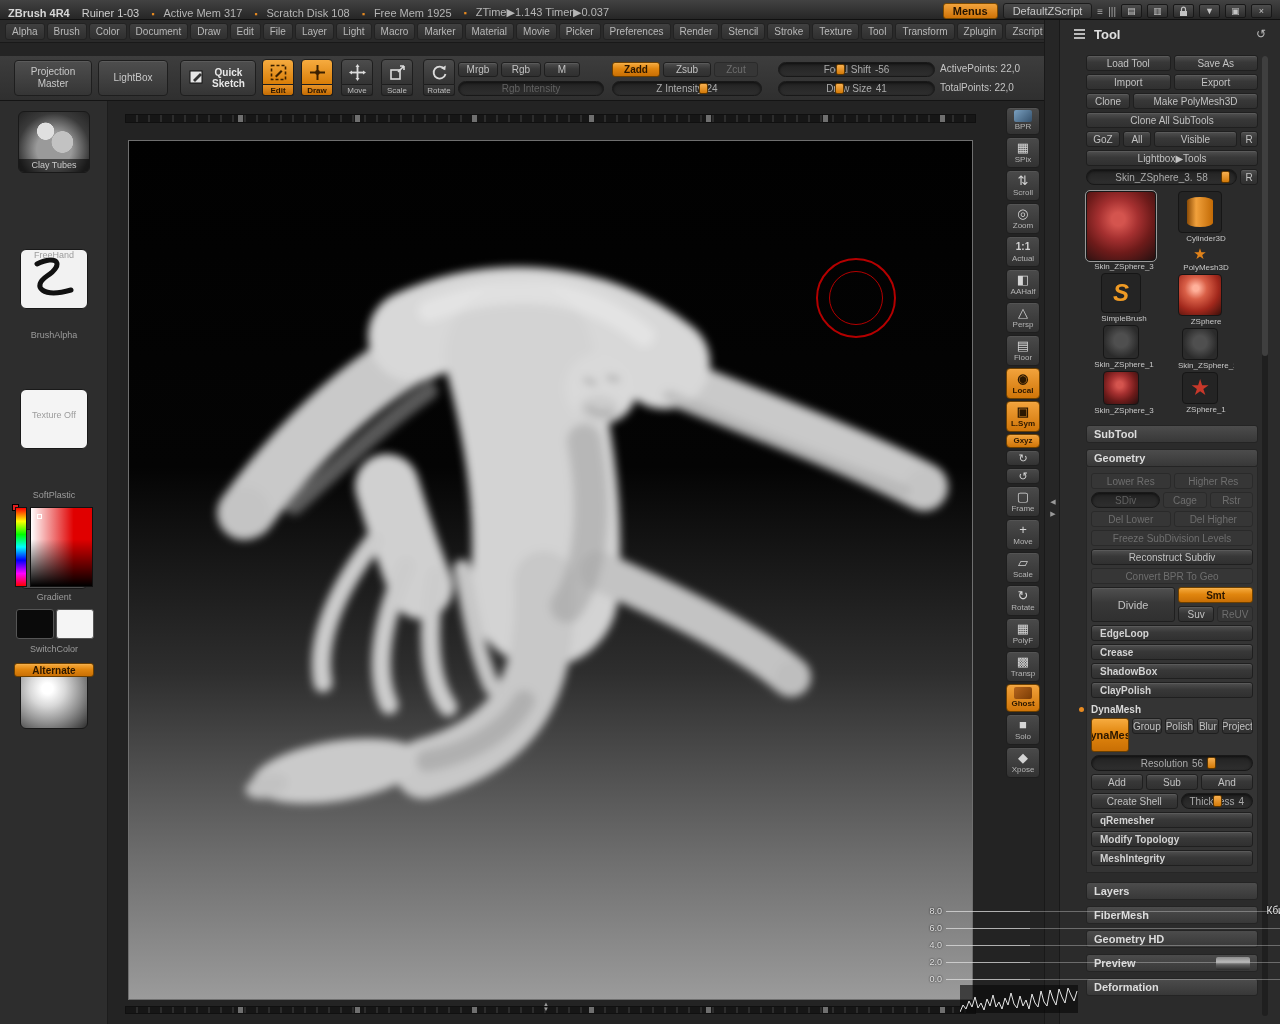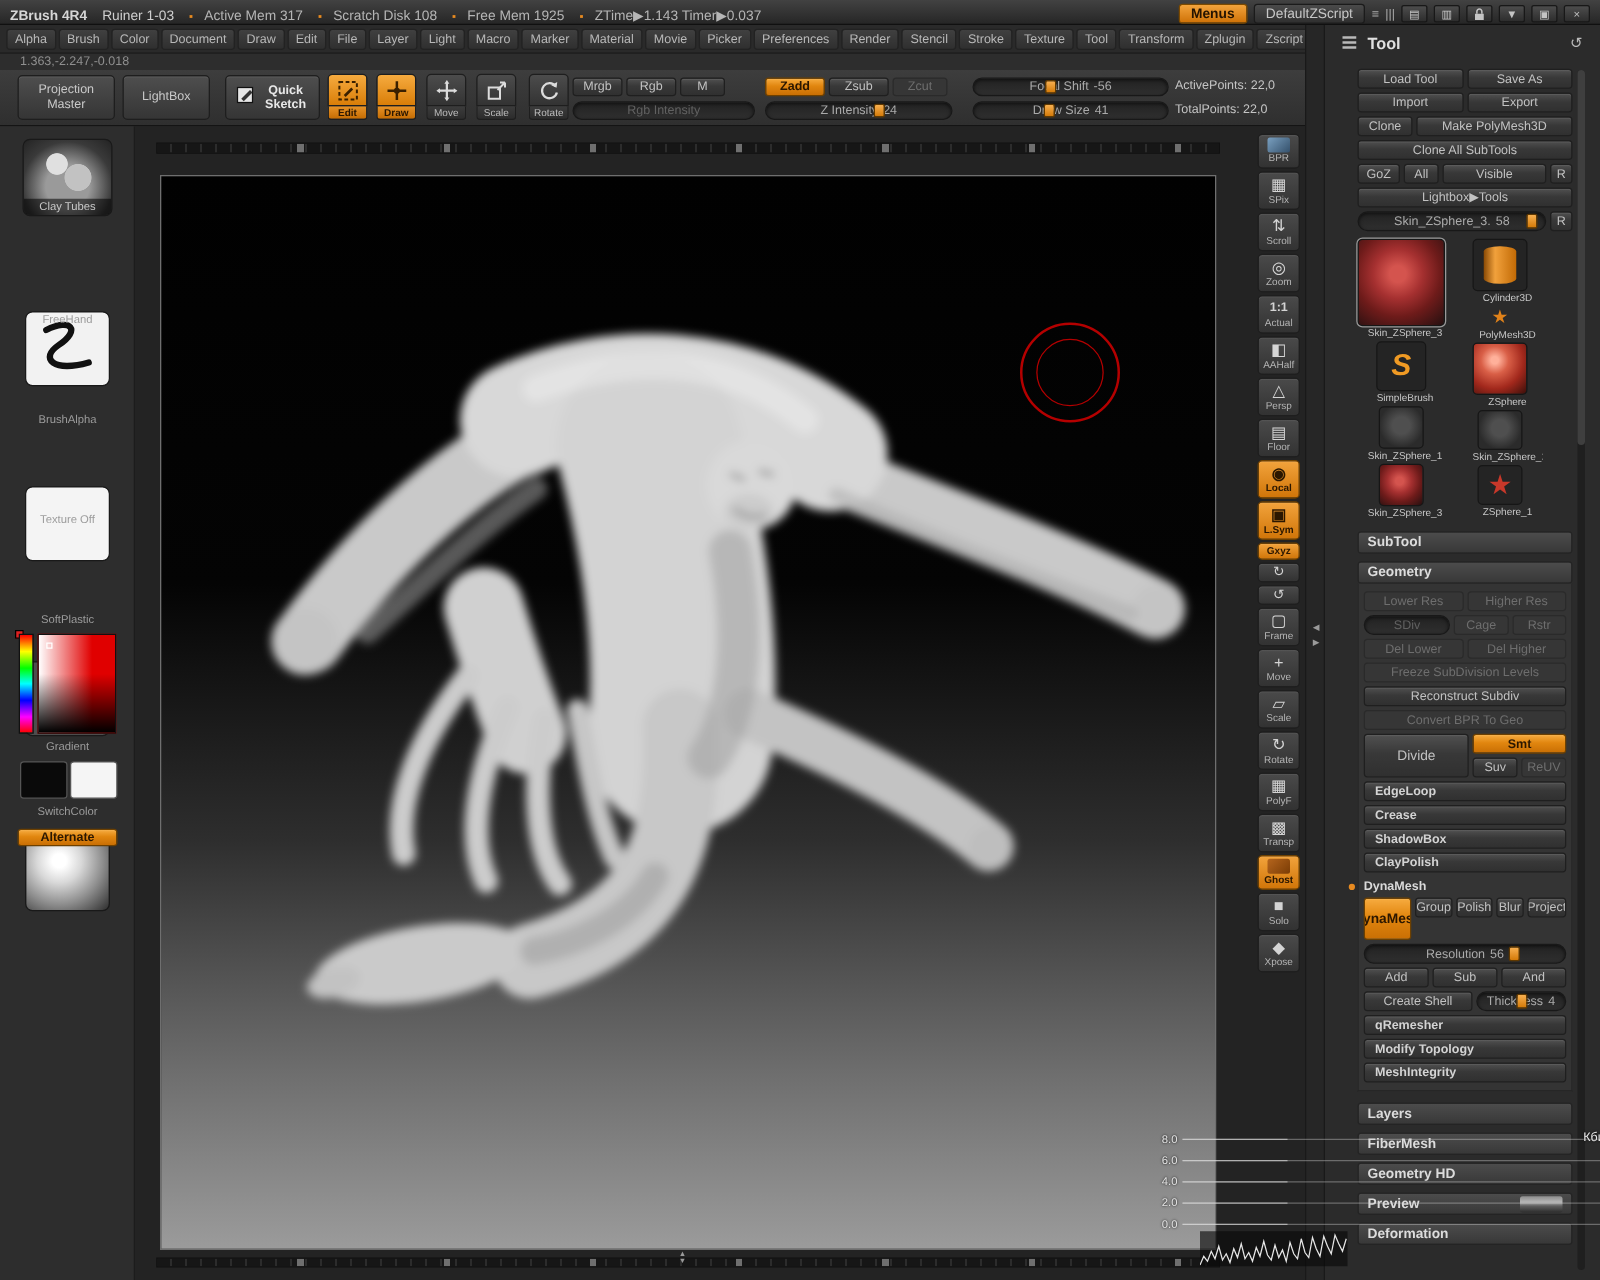--- a/index.html
+++ b/index.html
@@ -203,21 +203,20 @@
   <span class="menu-item">Render</span>
   <span class="menu-item">Stencil</span>
   <span class="menu-item">Stroke</span>
   <span class="menu-item">Texture</span>
   <span class="menu-item">Tool</span>
   <span class="menu-item">Transform</span>
   <span class="menu-item">Zplugin</span>
   <span class="menu-item">Zscript</span>
 </div>
 
-<div class="coordsrow">1.363,-2.247,-0.018</div>
 
 <div class="toolbar">
   <div class="big-btn" style="left:14px;top:4px;width:78px;height:36px;padding:0 6px">Projection Master</div>
   <div class="big-btn" style="left:98px;top:4px;width:70px;height:36px">LightBox</div>
   <div class="big-btn" style="left:180px;top:4px;width:76px;height:36px;gap:5px">
     <span><svg width="16" height="16" viewBox="0 0 16 16">
             <rect x="1" y="2" width="12" height="12" fill="#e6e6e6" stroke="#111"></rect>
             <path d="M4 11 L11 4 L13 6 L6 13 Z" fill="#333"></path>
           </svg></span>
     <span style="font-weight:bold;color:#e8e8e8;width:38px;white-space:normal;line-height:1.15">Quick Sketch</span>

